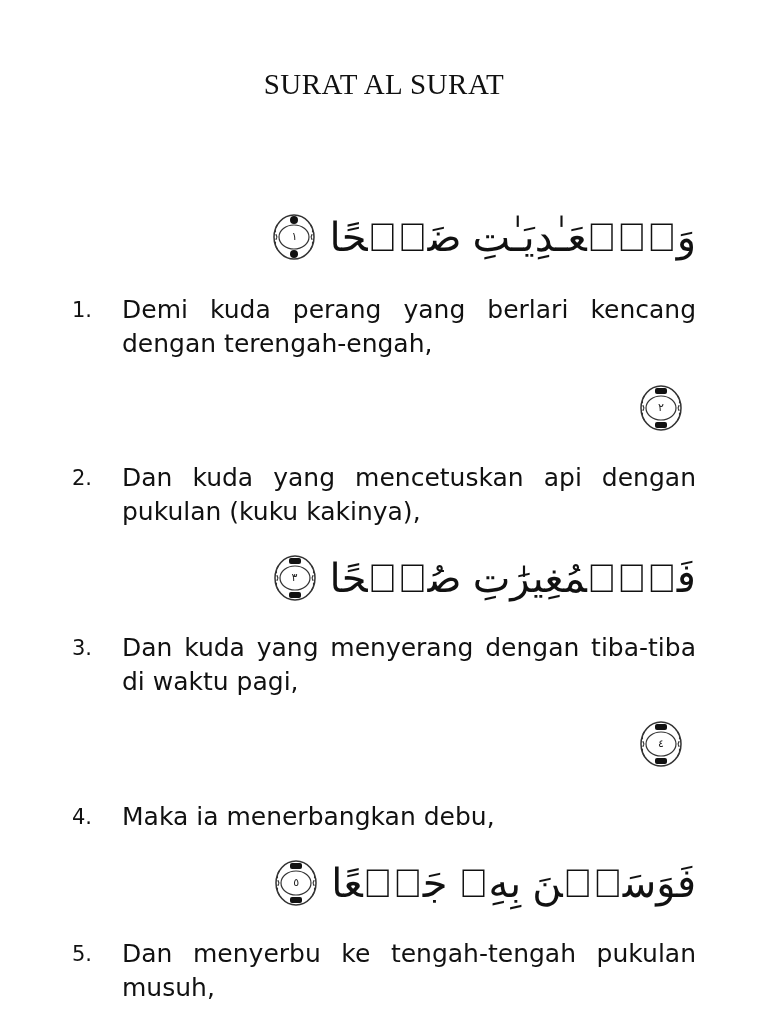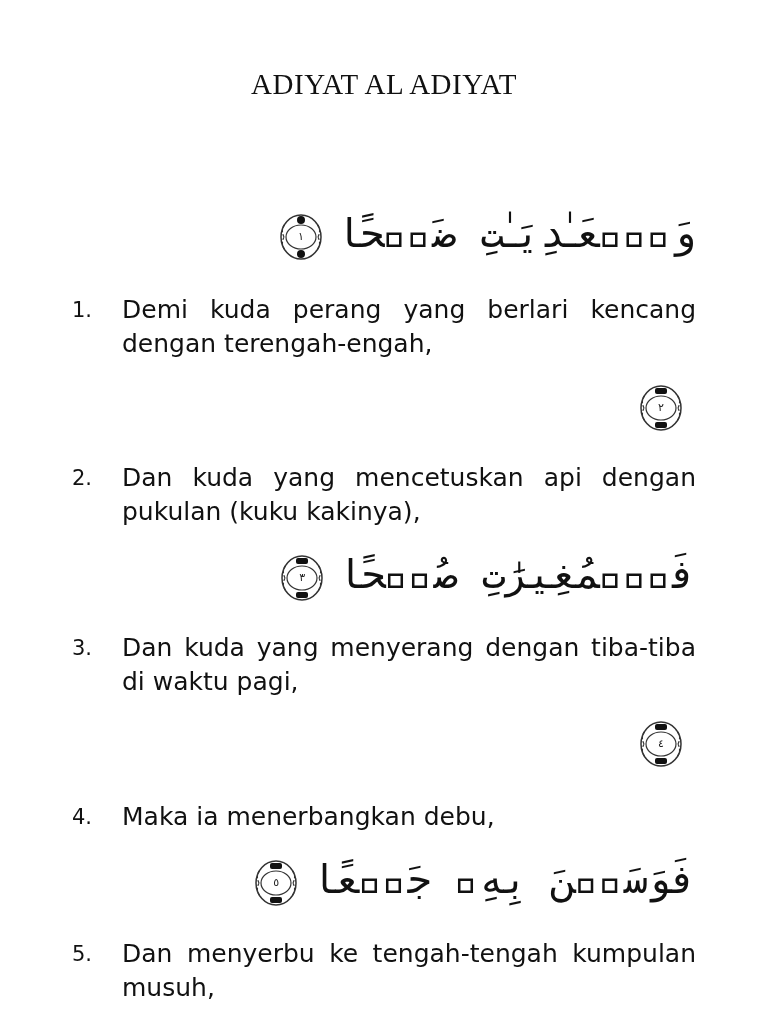--- a/index.html
+++ b/index.html
@@ -27,21 +27,21 @@
     }
     .ayah {
       position: absolute;
       right: 72px;
       display: flex;
       flex-direction: row-reverse;
       align-items: center;
       direction: ltr;
     }
     .ayah-text {
-      font-family: Liberation Mono, monospace;
+      font-family: Liberation Sans, sans-serif;
       font-size: 40px;
       line-height: 60px;
       direction: rtl;
       color: #111;
       white-space: nowrap;
     }
     .ayah-marker {
       width: 50px;
       height: 56px;
       margin-right: 10px;
@@ -80,21 +80,21 @@
     .translation .text {
       flex: 1;
       text-align: justify;
       text-align-last: left;
       font-size: 25px;
     }
   </style>
 </head>
 <body>
 
-<div class="page-title">ADIYAT AL ADIYAT</div>
+<div class="page-title">SURAT AL SURAT</div>
 
 <div class="ayah" style="top:207px;">
   <span class="ayah-text">وَٱلۡعَـٰدِيَـٰتِ ضَبۡحًا</span>
   <span class="ayah-marker">
     <svg width="50" height="56" viewBox="0 0 50 56">
       <ellipse cx="25" cy="28" rx="20" ry="22" fill="none" stroke="#333" stroke-width="1.5"></ellipse>
       <ellipse cx="25" cy="28" rx="15" ry="12" fill="none" stroke="#333" stroke-width="1.2"></ellipse>
       <path d="M8 28 Q4 20 10 14 M42 28 Q46 20 40 14 M8 28 Q4 36 10 42 M42 28 Q46 36 40 42" fill="none" stroke="#333" stroke-width="1.2" stroke-dasharray="3 2"></path>
       <circle cx="25" cy="11" r="4" fill="#111"></circle>
       <circle cx="25" cy="45" r="4" fill="#111"></circle>
@@ -167,14 +167,14 @@
       <ellipse cx="25" cy="28" rx="15" ry="12" fill="none" stroke="#333" stroke-width="1.2"></ellipse>
       <path d="M8 28 Q4 20 10 14 M42 28 Q46 20 40 14 M8 28 Q4 36 10 42 M42 28 Q46 36 40 42" fill="none" stroke="#333" stroke-width="1.2" stroke-dasharray="3 2"></path>
       <rect x="19" y="8" width="12" height="6" rx="2" fill="#111"></rect>
       <rect x="19" y="42" width="12" height="6" rx="2" fill="#111"></rect>
     </svg>
     <span class="num">٥</span>
   </span>
 </div>
 <div class="translation" style="top:937px;">
   <span class="num">5.</span>
-  <span class="text">Dan menyerbu ke tengah-tengah kumpulan musuh,</span>
+  <span class="text">Dan menyerbu ke tengah-tengah pukulan musuh,</span>
 </div>
 
 </body></html>

